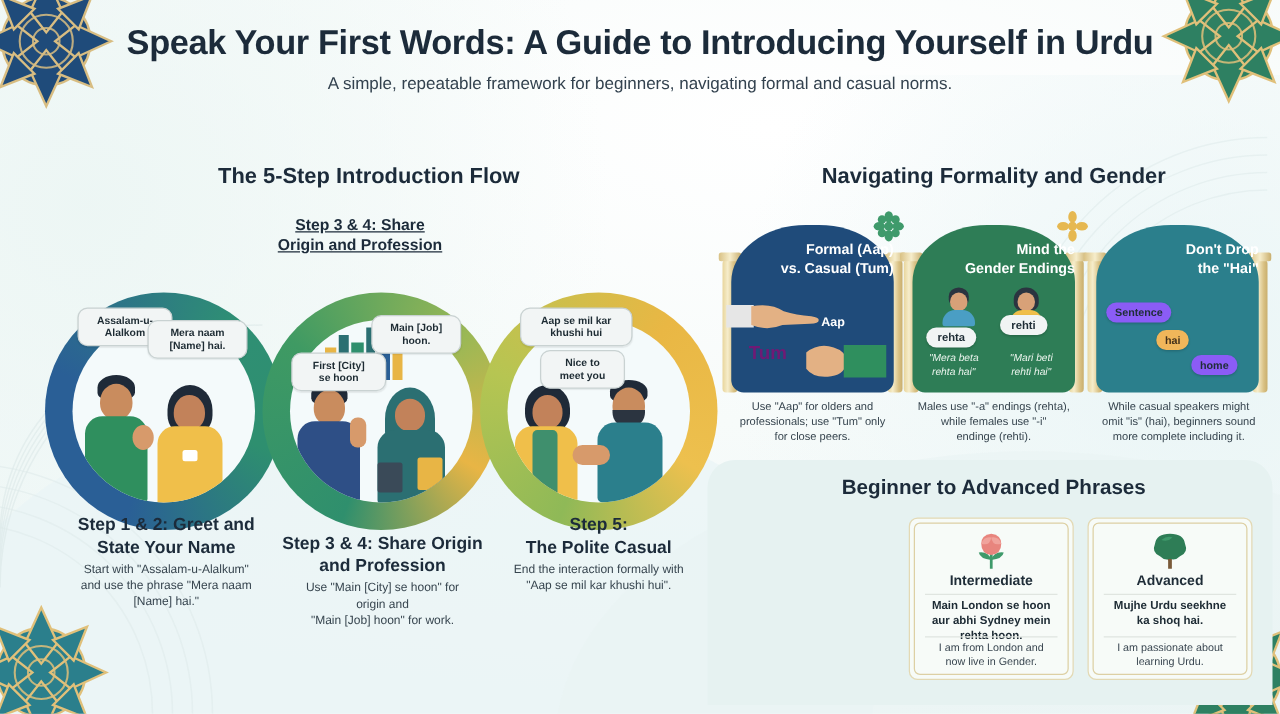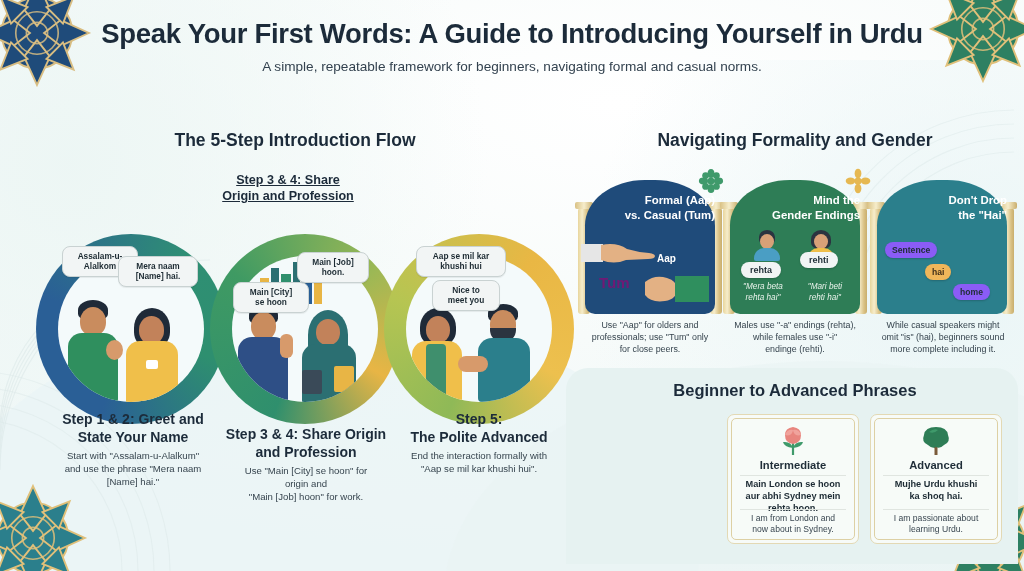--- a/index.html
+++ b/index.html
@@ -276,21 +276,21 @@
       <div style="position:absolute;left:44px;top:28px;width:13px;height:24px;border-radius:6px;background:#d79a6b;"></div>
     </div>
     <div class="person" style="left:68px;top:54px;width:66px;height:92px;">
       <div class="hair" style="left:8px;top:0px;width:40px;height:50px;border-radius:50% 50% 30% 30%;background:#2b6f72;"></div>
       <div class="head" style="left:16px;top:9px;width:24px;height:26px;background:#c2825a;"></div>
       <div class="body" style="left:2px;top:34px;width:54px;height:60px;background:#2b6f72;"></div>
       <div style="position:absolute;left:34px;top:56px;width:20px;height:26px;background:#e8b545;border-radius:2px;"></div>
       <div style="position:absolute;left:2px;top:60px;width:20px;height:24px;background:#3a4a58;border-radius:2px;"></div>
     </div>
   </div>
-  <div class="bubble" style="left: 233px; top: 282px; width: 62px; white-space: pre-line;">Main [City]
+  <div class="bubble" style="left: 233px; top: 282px; width: 62px; white-space: pre-line;">First [City]
 se hoon</div>
   <div class="bubble" style="left: 297px; top: 252px; width: 58px; white-space: pre-line;">Main [Job]
 hoon.</div>
 
   <div class="ring" style="left:384px;top:234px;width:190px;height:190px;
        background:conic-gradient(from 200deg,#8fb957,#b6c552 25%,#e9b744 55%,#edc04e 78%,#8fb957);"></div>
   <div class="ring-inner" style="left:406px;top:256px;width:146px;height:146px;">
     <div class="person" style="left:4px;top:52px;width:62px;height:94px;">
       <div class="hair" style="left:10px;top:0px;width:36px;height:38px;border-radius:50% 50% 40% 40%;"></div>
       <div class="head" style="left:16px;top:8px;width:24px;height:27px;background:#c2825a;"></div>
@@ -319,21 +319,21 @@
   </div>
   <div class="cap" style="left:203px;top:426px;width:206px;">
     <h4 style="white-space:pre-line">Step 3 &amp; 4: Share Origin
 and Profession</h4>
     <p style="white-space:pre-line">Use "Main [City] se hoon" for
 origin and
 "Main [Job] hoon" for work.</p>
   </div>
   <div class="cap" style="left:376px;top:411px;width:206px;">
     <h4 style="white-space:pre-line">Step 5:
-The Polite Advanced</h4>
+The Polite Casual</h4>
     <p style="white-space:pre-line">End the interaction formally with
 "Aap se mil kar khushi hui".</p>
   </div>
 
   <svg class="rosette" style="left:698px;top:168px;" viewBox="0 0 26 26">
     <g fill="#3f9a6b" transform="translate(13,13)">
       <circle r="3.6"></circle>
       <g>
           <ellipse cx="0" cy="-7.5" rx="3.4" ry="4.6"></ellipse>
           <ellipse cx="0" cy="7.5" rx="3.4" ry="4.6"></ellipse>
@@ -437,34 +437,34 @@
         <path d="M25,11 q-2,-6 -8,-5 q1,7 8,5z" fill="#f0a39c"></path>
       </svg>
     </div>
     <div class="pcard-level">Intermediate</div>
     <div class="pdiv" style="top:60px;"></div>
     <div class="pcard-urdu" style="white-space:pre-line">Main London se hoon
 aur abhi Sydney mein
 rehta hoon.</div>
     <div class="pdiv" style="top:94px;"></div>
     <div class="pcard-en" style="white-space:pre-line">I am from London and
-now about in Sydney.</div>
+now live in Gender.</div>
   </div>
 
   <div class="pcard" style="left:870px;">
     <div class="pcard-icon">
       <svg width="34" height="34" viewBox="0 0 34 34">
         <path d="M17,31 v-10" stroke="#7a5a3a" stroke-width="3" fill="none"></path>
         <path d="M17,24 l-5,-5 M17,22 l5,-5" stroke="#7a5a3a" stroke-width="2" fill="none"></path>
         <path d="M17,3 q11,0 12,8 q3,7 -4,10 q-4,4 -8,2 q-4,2 -8,-2 q-7,-3 -4,-10 q1,-8 12,-8z" fill="#2e7d56"></path>
         <path d="M10,8 q5,-4 9,-2 q-4,4 -9,2z" fill="#3f9a6b"></path>
       </svg>
     </div>
     <div class="pcard-level">Advanced</div>
     <div class="pdiv" style="top:60px;"></div>
-    <div class="pcard-urdu" style="white-space:pre-line">Mujhe Urdu khushi
+    <div class="pcard-urdu" style="white-space:pre-line">Mujhe Urdu seekhne
 ka shoq hai.</div>
     <div class="pdiv" style="top:94px;"></div>
     <div class="pcard-en" style="white-space:pre-line">I am passionate about
 learning Urdu.</div>
   </div>
 
 </div>
 
 </body></html>

